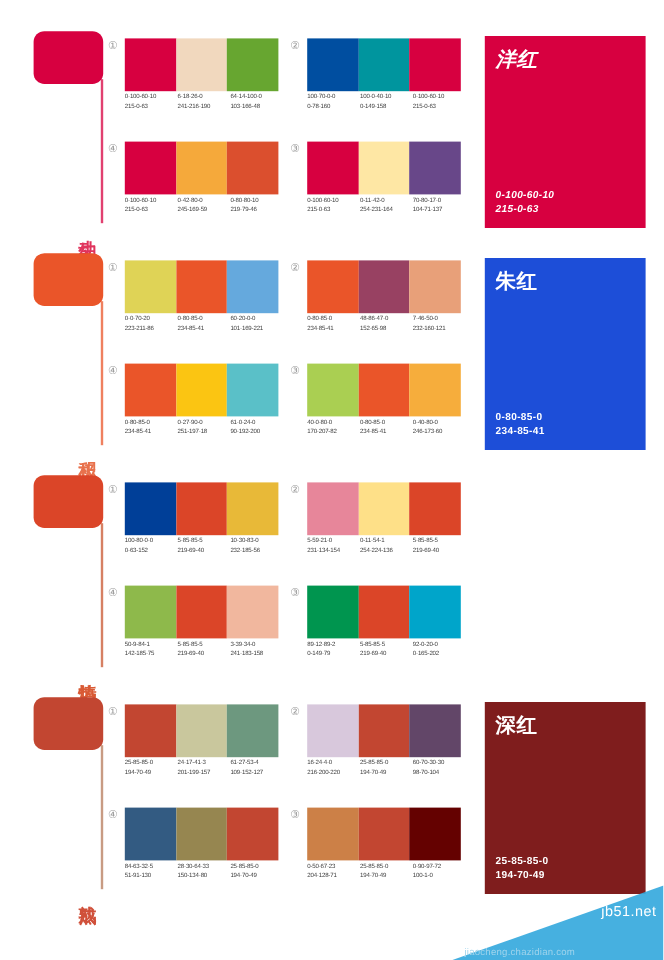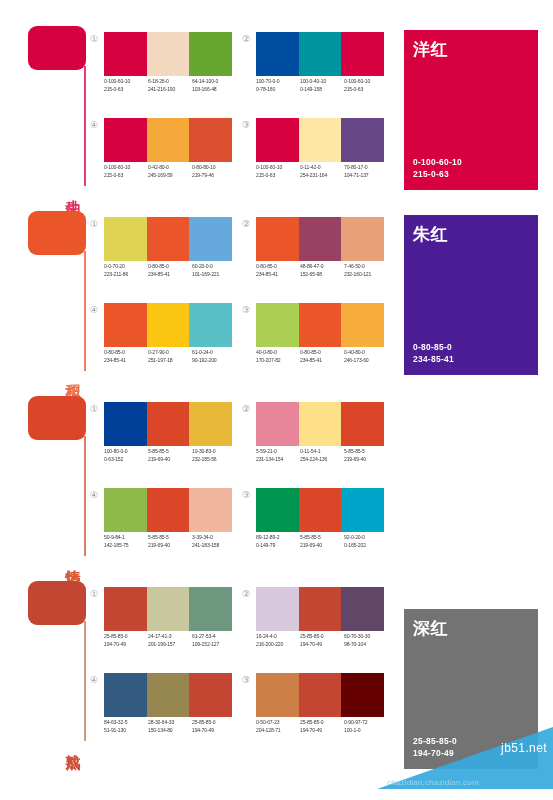--- a/index.html
+++ b/index.html
@@ -139,21 +139,21 @@
     font-size:8.4px;
     font-weight:700;
     line-height:12px;
     letter-spacing:0.3px;
     white-space:nowrap;
   }
 
   
   #watermark{
     position:absolute;
-    right:0; bottom:11px;
+    right:0; bottom:0;
     width:176px; height:66px;
     overflow:hidden;
     pointer-events:none;
   }
   .wmtri{
     position:absolute;
     right:0; bottom:0;
     width:0;height:0;
     border-left:176px solid transparent;
     border-bottom:62px solid #36a9dd;
@@ -281,21 +281,21 @@
               <div class="code">0-11-42-0</div>
               <div class="code">254-231-164</div>
             </div>
             <div class="codecol">
               <div class="code">70-80-17-0</div>
               <div class="code">104-71-137</div>
             </div>
           </div>
         </div>
       </div>
-      <div class="bigpanel" style="background: rgb(215, 0, 64);">
+      <div class="bigpanel" style="background: rgb(215, 0, 64); font-style: italic;">
         <div class="bigname">洋红</div>
         <div class="bigcodes">
           <div class="bigcode">0-100-60-10</div>
           <div class="bigcode">215-0-63</div>
         </div>
       </div>
     </div>
     <div class="section" style="position: absolute; left: 0px; top: 199px;">
       <div class="keycol">
         <div class="keyswatch" title="朱红" style="background: rgb(234, 85, 41);"></div>
@@ -385,21 +385,21 @@
               <div class="code">0-80-85-0</div>
               <div class="code">234-85-41</div>
             </div>
             <div class="codecol">
               <div class="code">0-40-80-0</div>
               <div class="code">246-173-60</div>
             </div>
           </div>
         </div>
       </div>
-      <div class="bigpanel" style="background: #4c1d95;">
+      <div class="bigpanel" style="background: #1d4ed8;">
         <div class="bigname">朱红</div>
         <div class="bigcodes">
           <div class="bigcode">0-80-85-0</div>
           <div class="bigcode">234-85-41</div>
         </div>
       </div>
     </div>
     <div class="section" style="position: absolute; left: 0px; top: 384px;">
       <div class="keycol">
         <div class="keyswatch" title="中国红" style="background: rgb(219, 69, 40);"></div>
@@ -586,27 +586,27 @@
               <div class="code">25-85-85-0</div>
               <div class="code">194-70-49</div>
             </div>
             <div class="codecol">
               <div class="code">0-90-97-72</div>
               <div class="code">100-1-0</div>
             </div>
           </div>
         </div>
       </div>
-      <div class="bigpanel" style="background: #737373; margin-top: 24px;">
+      <div class="bigpanel" style="background: #7f1d1d;">
         <div class="bigname">深红</div>
         <div class="bigcodes">
           <div class="bigcode">25-85-85-0</div>
           <div class="bigcode">194-70-49</div>
         </div>
       </div>
     </div>
   </div>
 
 <div id="watermark">
   <div class="wmtri"></div>
   <div class="wmsite">jb51.net</div>
-  <div class="wmurl">chazidian.chazidian.com</div>
+  <div class="wmurl">jiaocheng.chazidian.com</div>
 </div>
 
 </body></html>

